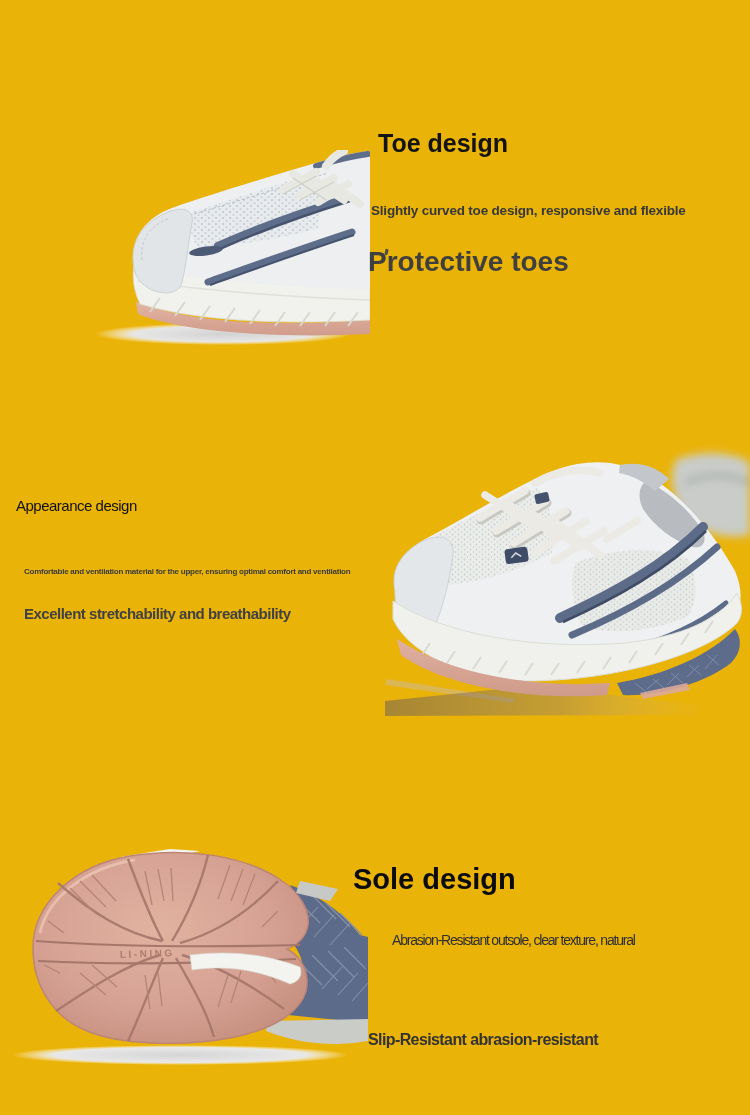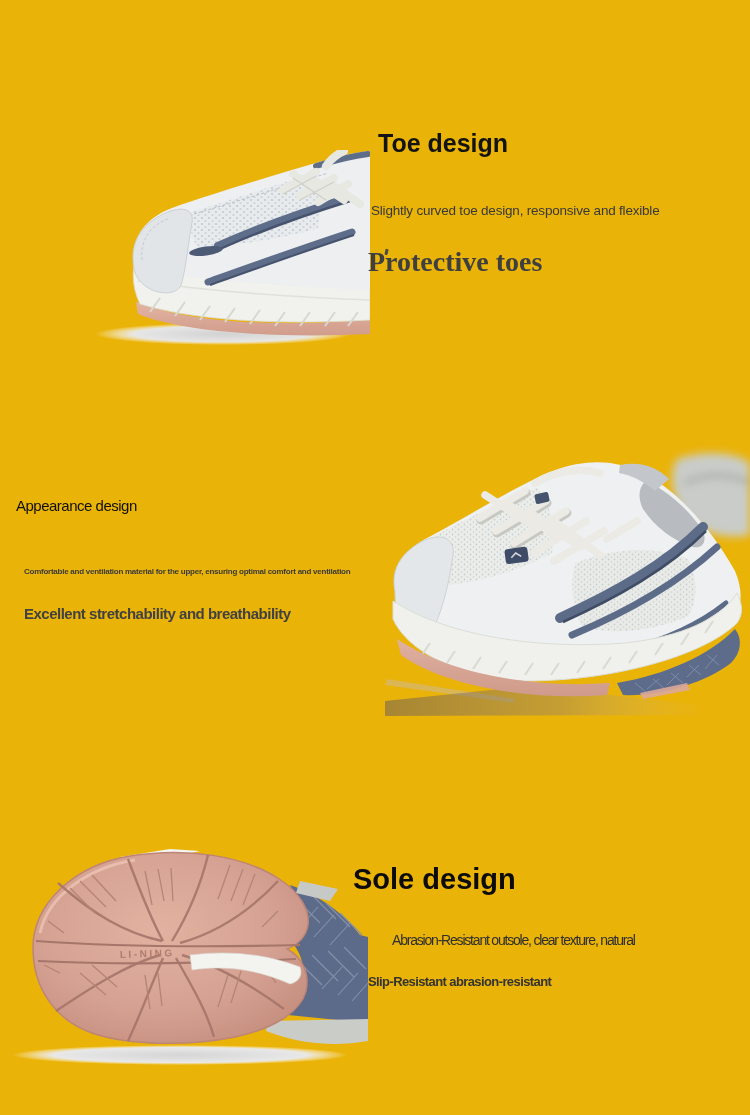--- a/index.html
+++ b/index.html
@@ -1,31 +1,31 @@
 <!DOCTYPE html>
 <html><head>
 <meta charset="utf-8">
 <style>
   html,body{margin:0;padding:0;background:#ffffff;}
   .canvas{position:relative;width:750px;height:1115px;background:#eab308;overflow:hidden;
           font-family:"Liberation Sans", sans-serif;}
   .abs{position:absolute;white-space:nowrap;}
   
   .toe-title{left:378px;top:112px;font-size:25px;font-weight:bold;color:#131313;}
-  .toe-sub{left:371px;top:189px;font-size:13.5px;font-weight:normal;color:#383838;letter-spacing:-0.2px;}
-  .toe-high{left:368px;top:223px;font-size:28px;font-weight:bold;color:#3f3f3f;font-family:Liberation Serif, serif;}
+  .toe-sub{left:371px;top:189px;font-size:13.5px;font-weight:bold;color:#383838;letter-spacing:-0.2px;}
+  .toe-high{left:368px;top:223px;font-size:28px;font-weight:bold;color:#3f3f3f;}
   .stray{left:385px;top:249px;width:3px;height:6px;border-radius:0 0 3px 3px;background:#4a4a4a;transform:rotate(12deg);}
   
   .app-title{left:16px;top:487px;font-size:15px;font-weight:normal;color:#101010;letter-spacing:-0.5px;}
   .app-desc{left:24px;top:559px;font-size:8px;font-weight:bold;color:#3a3a3a;letter-spacing:-0.25px;}
   .app-high{left:24px;top:593px;font-size:15px;font-weight:bold;color:#414141;letter-spacing:-0.5px;text-align:center;}
   
   .sole-title{left:353px;top:844px;font-size:29px;font-weight:bold;color:#0c0c0c;}
   .sole-sub{left:392px;top:918px;font-size:14px;font-weight:normal;color:#2f2f2f;letter-spacing:-1.2px;}
-  .sole-high{left:368px;top:963px;font-size:13px;font-weight:bold;color:#333333;letter-spacing:-0.6px;}
+  .sole-high{left:368px;top:1018px;font-size:16px;font-weight:bold;color:#333333;letter-spacing:-0.6px;}
   svg{display:block;}
 </style>
 </head>
 <body>
 
 <div class="canvas">
 
   <section>
 
     <svg class="abs" style="left:88px;top:150px;" width="282" height="200" viewBox="0 0 282 200">

